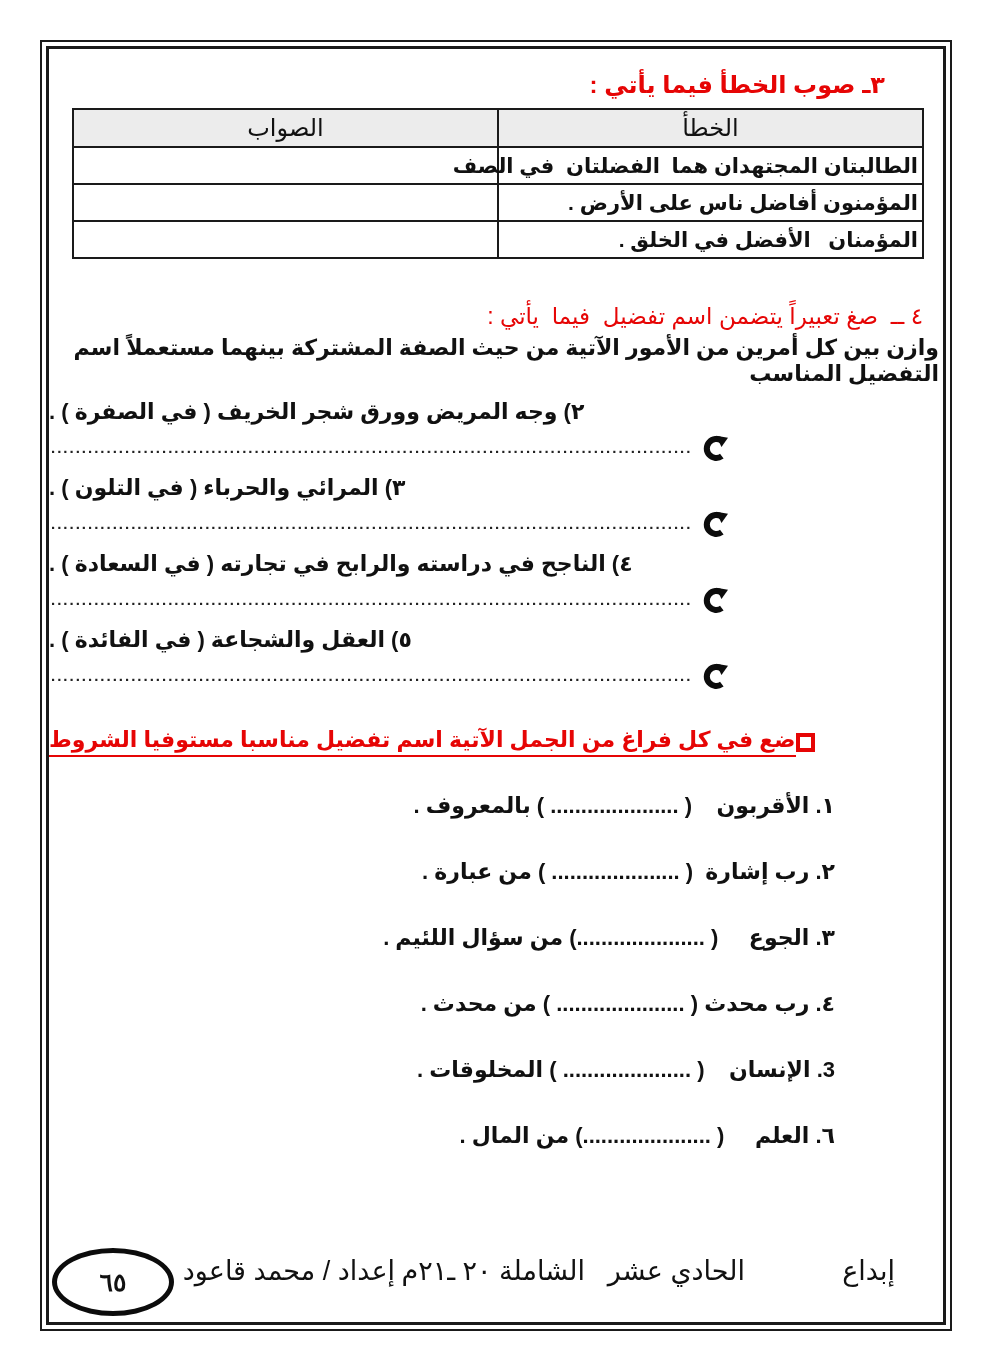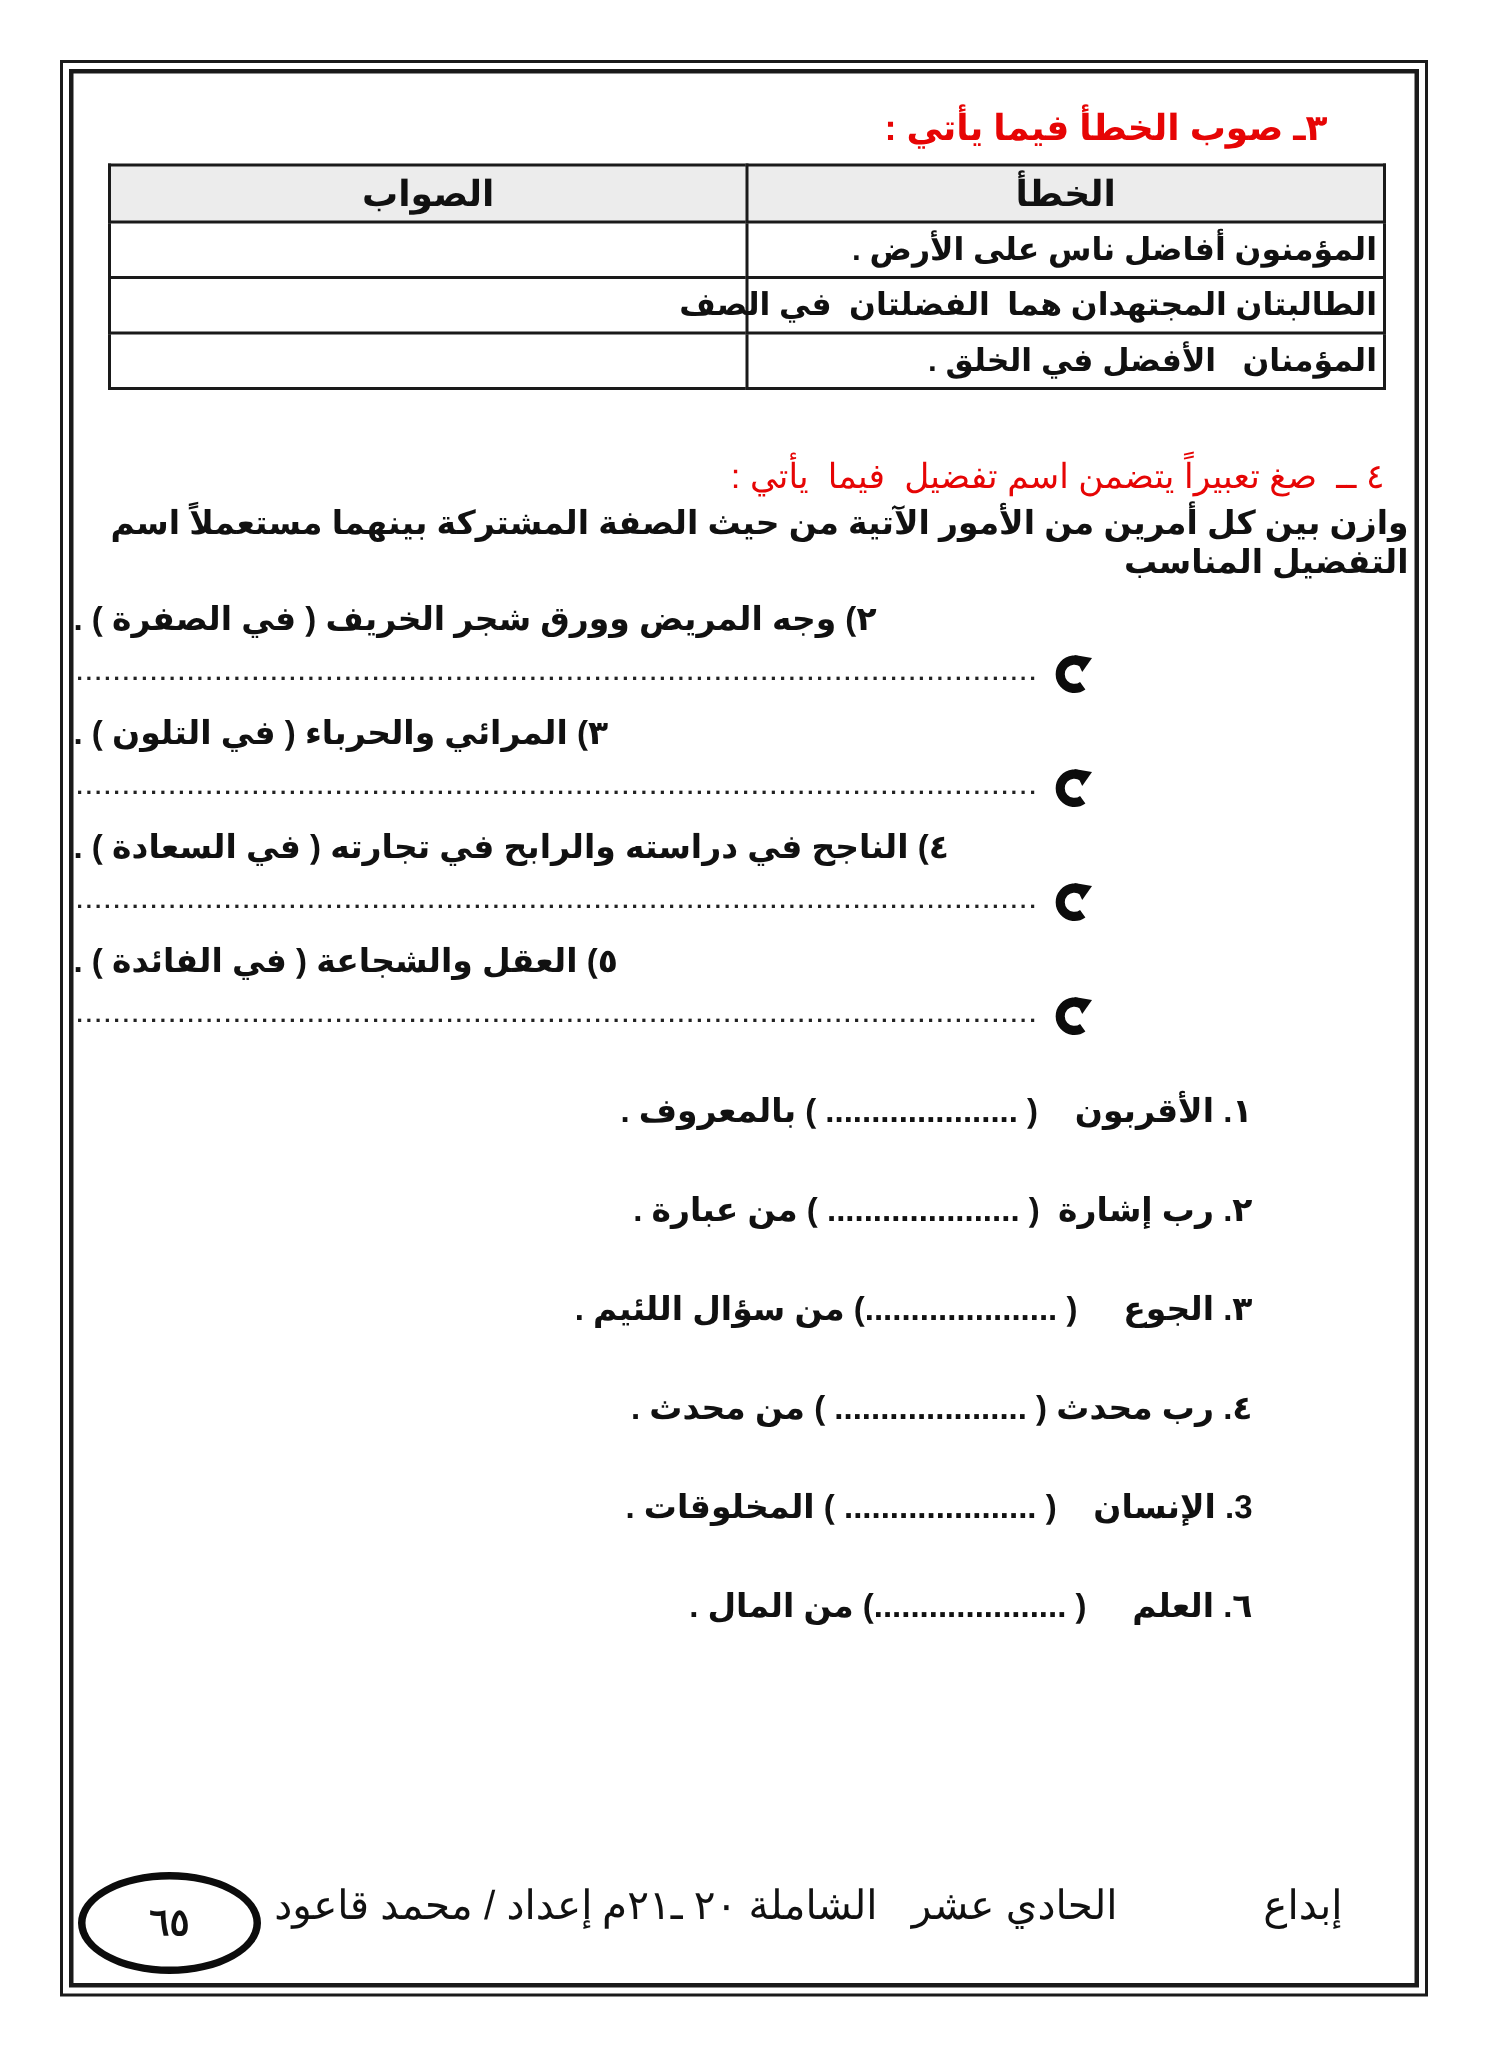--- a/index.html
+++ b/index.html
@@ -34,21 +34,21 @@
     margin: 9px 19px 0 23px;
     width: calc(100% - 42px);
     table-layout: fixed;
   }
   table.correction th, table.correction td {
     border: 2px solid #1a1a1a;
   }
   table.correction th {
     background: #ececec;
     height: 38px;
-    font-size: 24px; font-weight: bold; text-align: center;
+    font-size: 24px; font-weight: normal; text-align: center;
   }
   table.correction td {
     height: 37px;
     font-size: 21px; font-weight: bold;
     text-align: right; vertical-align: middle;
     padding: 1px 4px 1px 2px;
     white-space: pre;
   }
   .sec4-heading {
     margin: 44px 20px 0 0;
@@ -144,28 +144,28 @@
 
   <table class="correction">
     <thead>
       <tr>
         <th>الخطأ</th>
         <th>الصواب</th>
       </tr>
     </thead>
     <tbody>
       <tr>
+        <td>الطالبتان المجتهدان هما  الفضلتان  في الصف</td>
+        <td></td>
+      </tr>
+      <tr>
         <td>المؤمنون أفاضل ناس على الأرض .</td>
         <td></td>
       </tr>
       <tr>
-        <td>الطالبتان المجتهدان هما  الفضلتان  في الصف</td>
-        <td></td>
-      </tr>
-      <tr>
         <td>المؤمنان   الأفضل في الخلق .</td>
         <td></td>
       </tr>
     </tbody>
   </table>
 
   <div class="sec4-heading red">٤ ــ  صغ تعبيراً يتضمن اسم تفضيل  فيما  يأتي :</div>
   <div class="sec4-instruction">وازن بين كل أمرين من الأمور الآتية من حيث الصفة المشتركة بينهما مستعملاً اسم التفضيل المناسب</div>
 
   <div class="sec4-item">٢) وجه المريض وورق شجر الخريف ( في الصفرة ) .</div>
@@ -197,20 +197,24 @@
 
   <div class="sec4-item">٥) العقل والشجاعة ( في الفائدة ) .</div>
   <div class="answer-line">
     <span class="dots">......................................................................................................................................................</span>
     <svg class="arrow-icon" viewBox="0 0 24 24">
       <path d="M18.5 5.2 A 8.4 8.4 0 1 0 18.5 18.8" fill="none" stroke="#0c0c0c" stroke-width="5.4"></path>
       <polygon points="13.5,0.6 24,2.4 18.2,10.6" fill="#0c0c0c"></polygon>
     </svg>
   </div>
 
+  <div class="fill-heading-row">
+    <span class="fill-checkbox"></span>
+    <span class="fill-heading-text red">ضع في كل فراغ من الجمل الآتية اسم تفضيل مناسبا مستوفيا الشروط</span>
+  </div>
 
   <div class="fill-items">
     <div class="fill-item">١. الأقربون    ( ..................... ) بالمعروف .</div>
     <div class="fill-item">٢. رب إشارة  ( ..................... ) من عبارة .</div>
     <div class="fill-item">٣. الجوع     ( .....................) من سؤال اللئيم .</div>
     <div class="fill-item">٤. رب محدث ( ..................... ) من محدث .</div>
     <div class="fill-item">3. الإنسان    ( ..................... ) المخلوقات .</div>
     <div class="fill-item">٦. العلم     ( .....................) من المال .</div>
   </div>
 </div>

